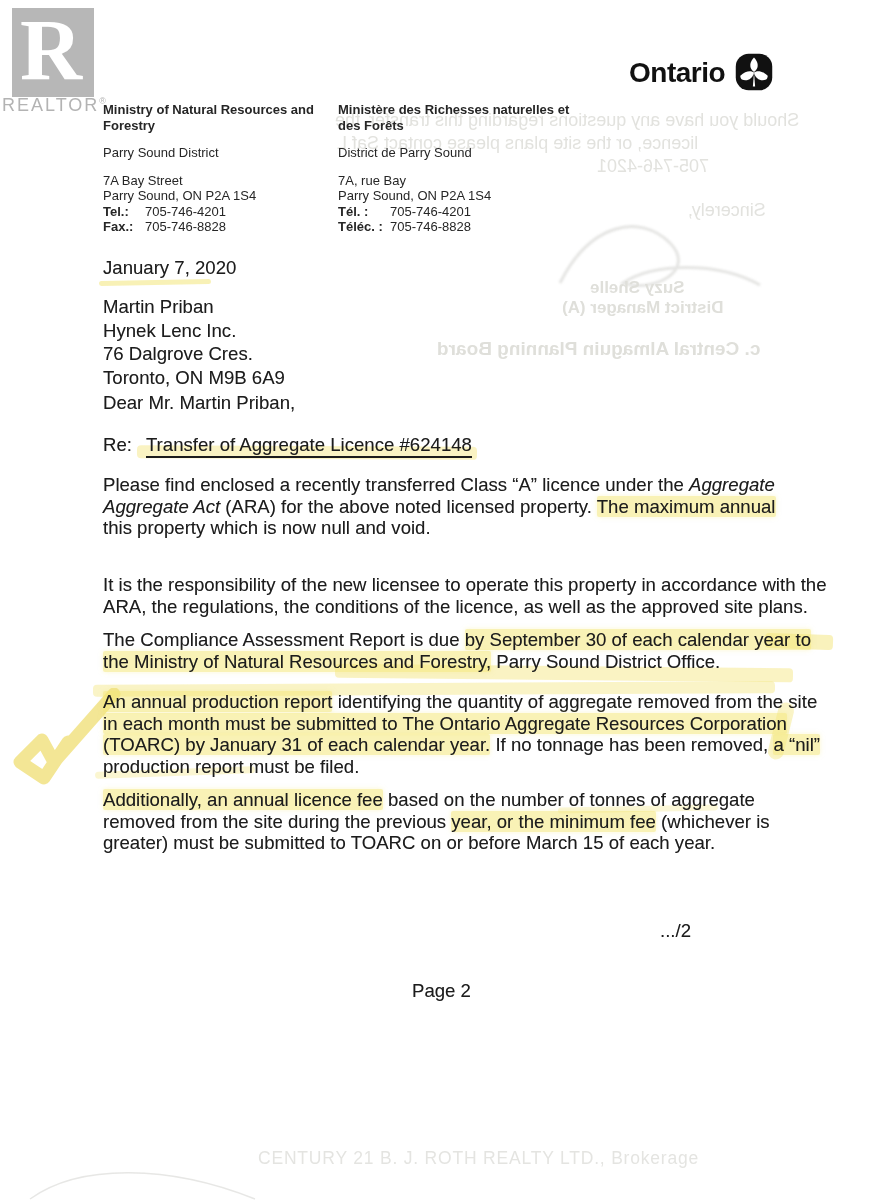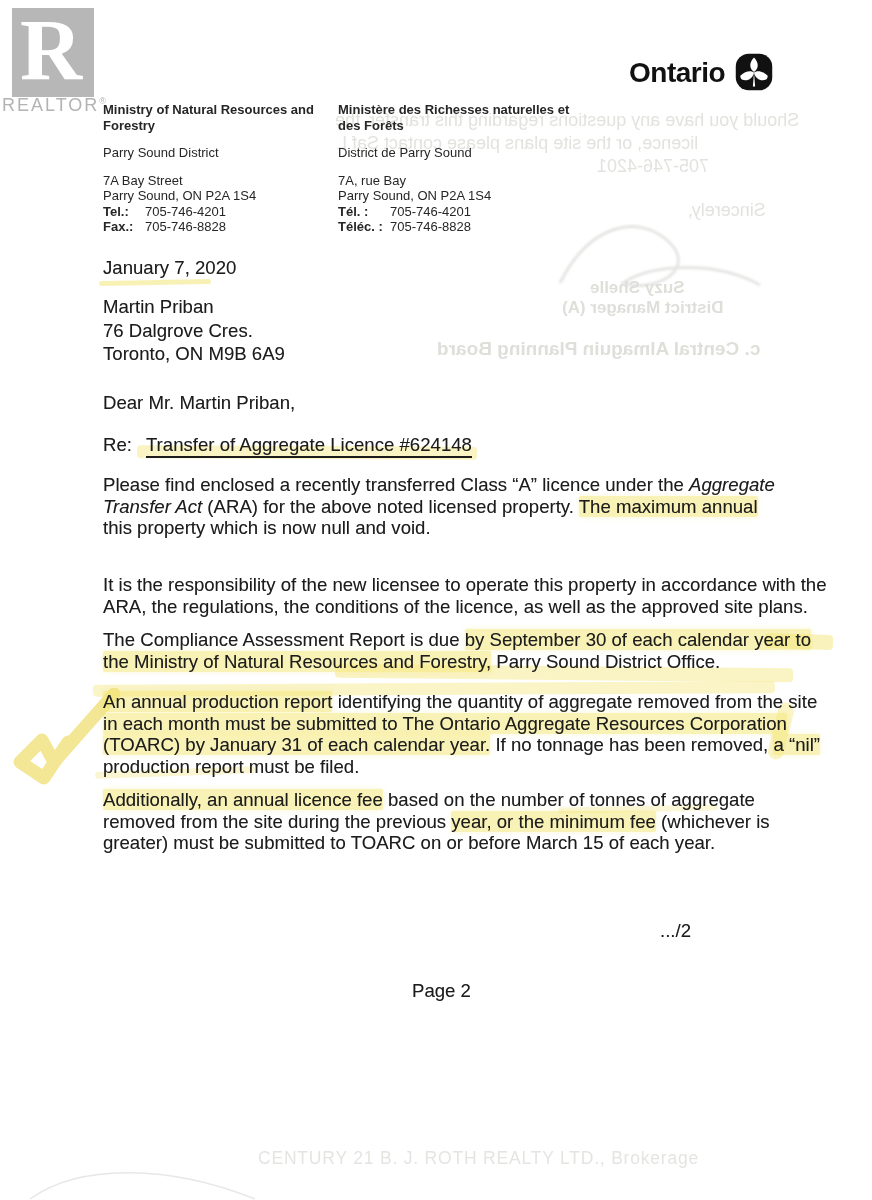--- a/index.html
+++ b/index.html
@@ -136,31 +136,32 @@
     <path d="M50,12 C38,24 36,40 50,50 C64,40 62,24 50,12 Z" fill="#fff"></path>
     <path d="M14,60 C28,46 44,46 50,52 C46,68 32,76 18,70 C15,67 14,63 14,60 Z" fill="#fff"></path>
     <path d="M86,60 C72,46 56,46 50,52 C54,68 68,76 82,70 C85,67 86,63 86,60 Z" fill="#fff"></path>
     <path d="M50,52 L47,88 L53,88 Z" fill="#fff"></path>
   </svg>
 
   <div class="abs body-text date-line">January 7, 2020</div>
 
   <div class="abs body-text recipient">
     <div class="ln">Martin Priban</div>
+    <div class="ln">Hynek Lenc Inc.</div>
     <div class="ln">76 Dalgrove Cres.</div>
     <div class="ln">Toronto, ON M9B 6A9</div>
   </div>
 
   <div class="abs body-text salutation">Dear Mr. Martin Priban,</div>
 
   <div class="abs body-text re-line"><span>Re:</span><span class="re-subject">Transfer of Aggregate Licence #624148</span></div>
 
   <div class="abs body-text para p1">
       <div class="ln"><span>Please find enclosed a recently transferred Class “A” licence under the </span><span class="it">Aggregate</span></div>
-      <div class="ln"><span class="it">Transfer Act</span><span> (ARA) for the above noted licensed property.  </span><span class="hl">The maximum annual</span></div>
+      <div class="ln"><span class="it">Aggregate Act</span><span> (ARA) for the above noted licensed property.  </span><span class="hl">The maximum annual</span></div>
       <div class="ln"><span>this property which is now null and void.</span></div>
     </div>
   <div class="abs body-text para p2">
       <div class="ln"><span>It is the responsibility of the new licensee to operate this property in accordance with the</span></div>
       <div class="ln"><span>ARA, the regulations, the conditions of the licence, as well as the approved site plans.</span></div>
     </div>
   <div class="abs body-text para p3">
       <div class="ln"><span>The Compliance Assessment Report is due </span><span class="hl">by September 30 of each calendar year to</span></div>
       <div class="ln"><span class="hl">the Ministry of Natural Resources and Forestry,</span><span> Parry Sound District Office.</span></div>
     </div>

